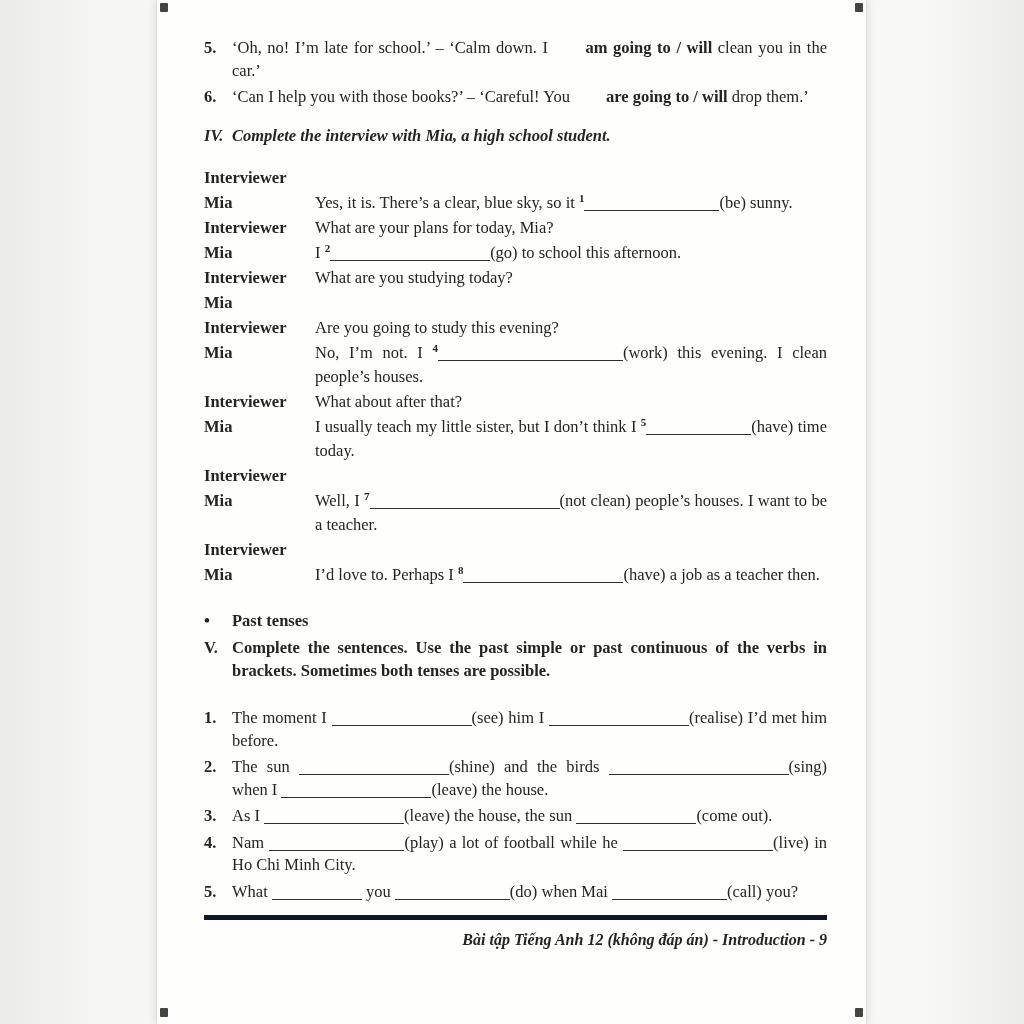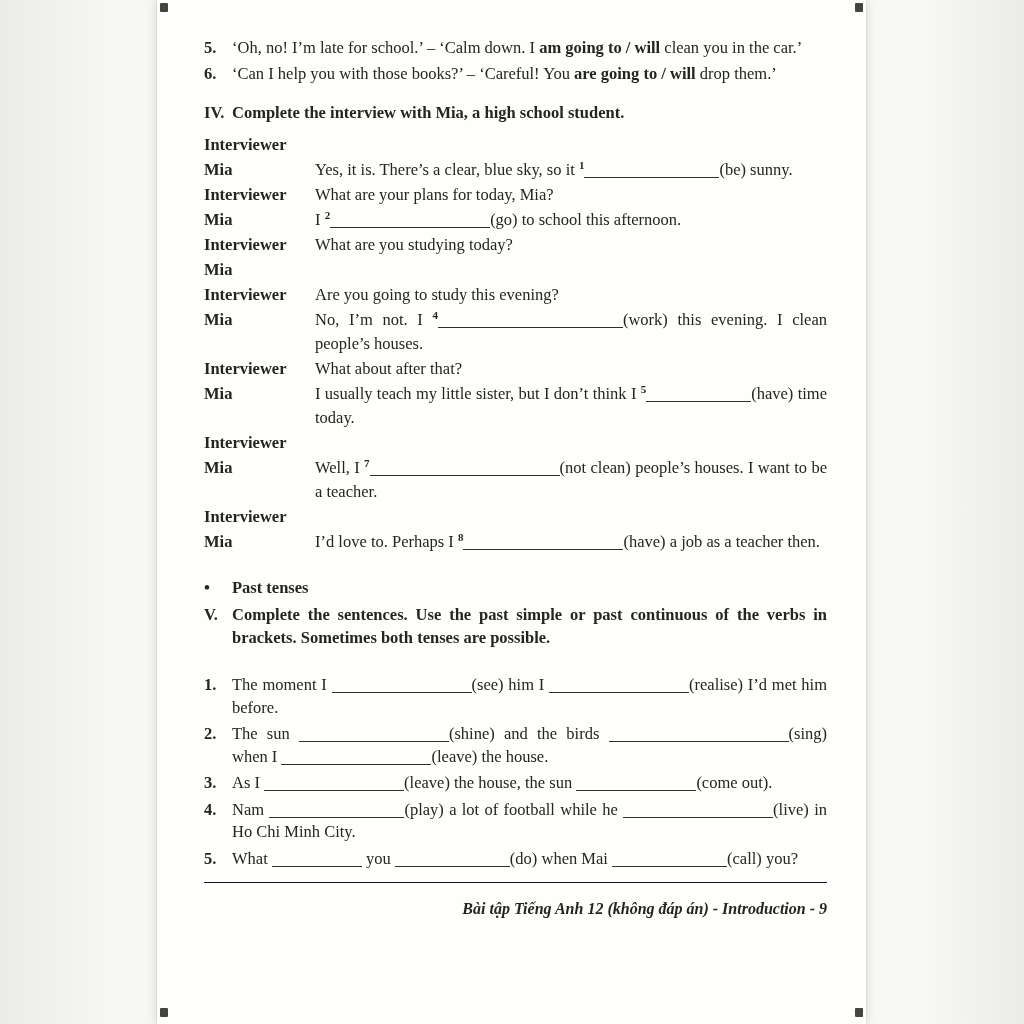--- a/index.html
+++ b/index.html
@@ -18,56 +18,56 @@
     position: absolute; left: 157px; top: 0; width: 709px; height: 1024px;
     background: #fefefc;
     box-shadow: 0 0 10px rgba(60,60,55,0.18), 0 0 1px rgba(0,0,0,0.25);
   }
   .mark { position: absolute; width: 8px; height: 9px; background: #45453f; border-radius: 1px; }
   .mark.tl { left: 3px; top: 3px; }
   .mark.tr { right: 3px; top: 3px; }
   .mark.bl { left: 3px; bottom: 7px; }
   .mark.br { right: 3px; bottom: 7px; }
   .content { position: absolute; left: 47px; top: 36px; width: 623px; font-size: 16.5px; }
-  .bold { font-weight: 700; }
+  .bold { font-weight: 700; margin-left: 32px; }
 
   
   .num-row { display: grid; grid-template-columns: 28px 1fr; }
   #ex3 .num-row { margin-bottom: 3px; }
   #ex3 .num, #ex3 .item-text { line-height: 23px; }
   .num { font-weight: 700; }
   .item-text { text-align: justify; }
 
   
   .sec-heading { display: grid; grid-template-columns: 28px 1fr; font-weight: 700; line-height: 23px; }
-  .sec-heading.iv-head { margin-top: 16px; }
+  .sec-heading.iv-head { margin-top: 16px; font-style: italic; }
   .sec-heading .sec-text { text-align: justify; }
 
   
-  #interview { margin-top: 9px; }
+  #interview { margin-top: 19px; }
   .int-row { display: grid; grid-template-columns: 111px 1fr; margin-bottom: 1px; }
   .speaker { font-weight: 700; line-height: 24px; }
   .dialogue { line-height: 24px; text-align: justify; }
 
   
   .bullet-row { display: grid; grid-template-columns: 28px 1fr; font-weight: 700; line-height: 24px; margin-top: 22px; }
   .bullet-row .bullet { font-size: 17px; }
   .v-head { margin-top: 3px; }
 
   
   #ex5 { margin-top: 25px; }
   #ex5 .num-row { margin-bottom: 4px; }
   #ex5 .num, #ex5 .item-text { line-height: 22.5px; }
 
   sup { font-weight: 700; font-size: 11px; line-height: 0; vertical-align: super; }
   .blank { display: inline-block; height: 14px; border-bottom: 1.4px solid #2e2e2a; vertical-align: -3px; }
 
   .footer {
-    margin-top: 12px; padding-top: 17px;
-    border-top: 1px solid #0f172a;
+    margin-top: 12px; padding-top: 11px;
+    border-top: 5px solid #0f172a;
     text-align: right;
     font-weight: 700; font-style: italic; font-size: 16px;
   }
 </style>
 </head>
 <body>
 
 <div class="photo">
   <div class="page">
     <span class="mark tl"></span>

